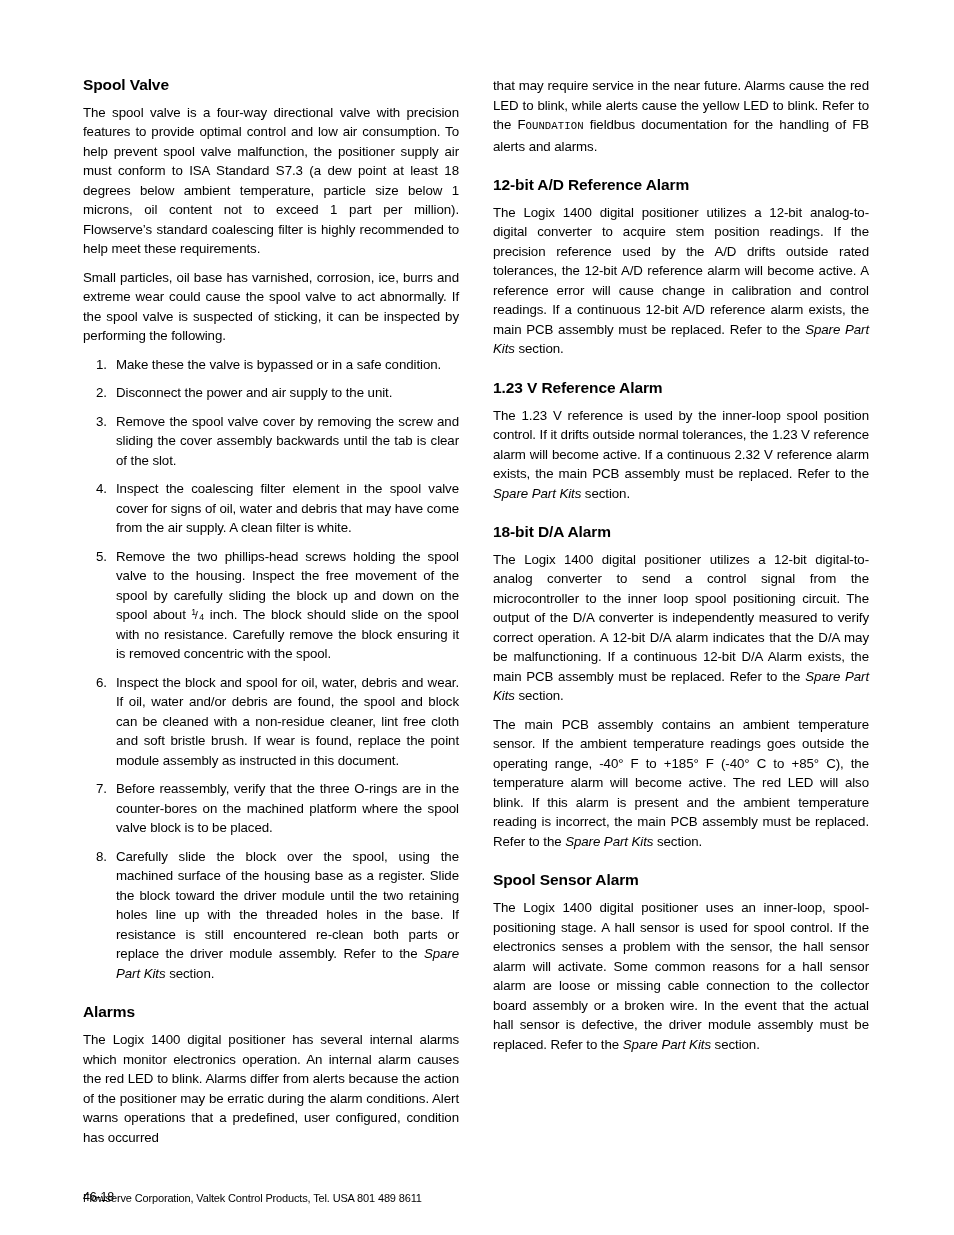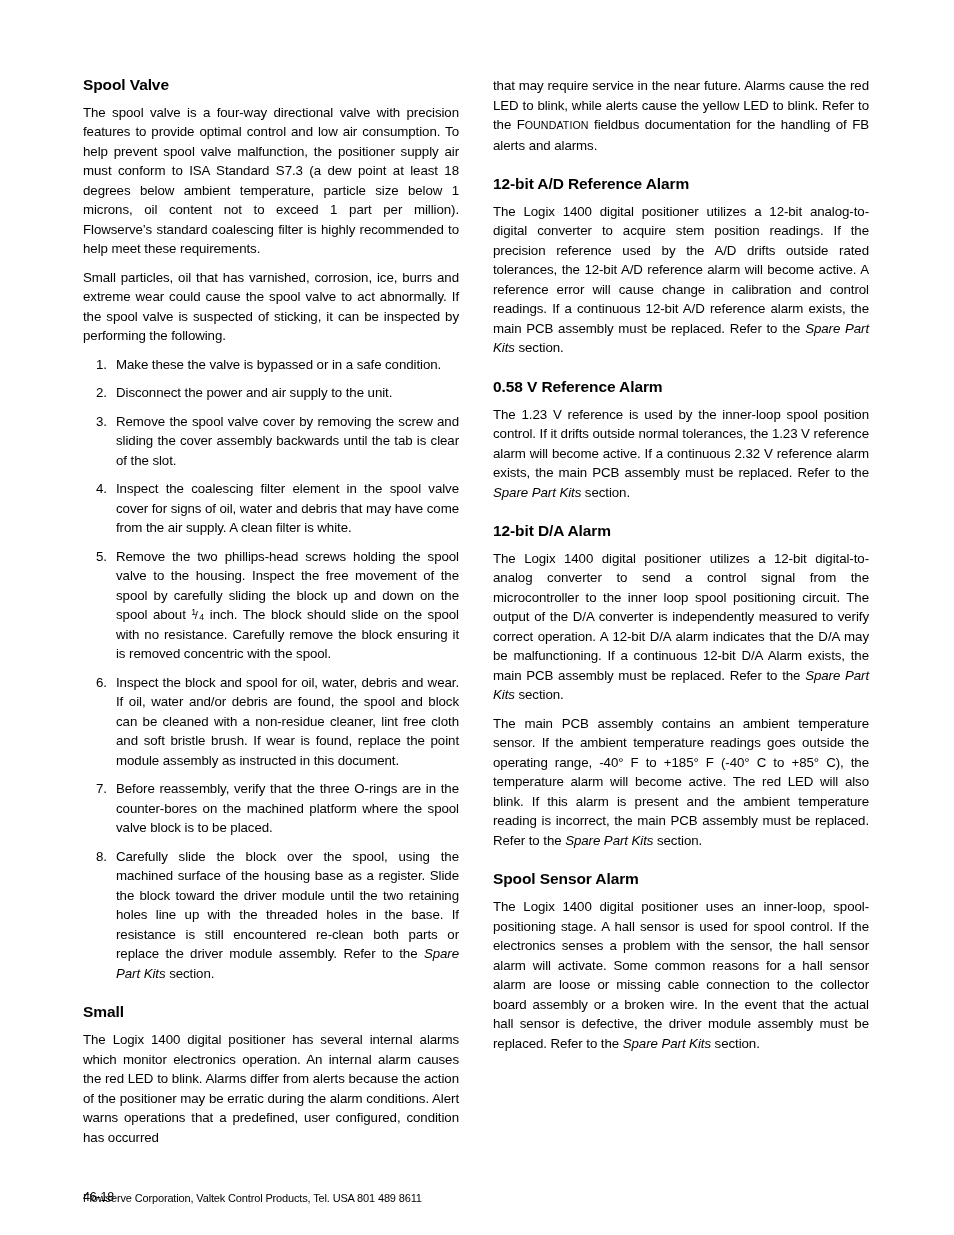--- a/index.html
+++ b/index.html
@@ -78,20 +78,21 @@
     top: 0;
     width: 20px;
     text-align: left;
     font-size: 13.3px;
   }
   .ital { font-style: italic; }
   .smallcaps-first { font-size: 1em; }
   .smallcaps {
     font-size: 0.80em;
     letter-spacing: 0.1px;
+    font-family: Liberation Mono, monospace;
   }
   .frac {
     display: inline-block;
     position: relative;
     width: 13px;
     height: 1em;
     vertical-align: baseline;
   }
   .frac .num {
     position: absolute;
@@ -138,52 +139,52 @@
 <div class="page">
 
   <div class="columns">
 
     <div class="col">
 
       <h2 class="heading">Spool Valve</h2>
 
       <p class="para">The spool valve is a four-way directional valve with precision features to provide optimal control and low air consumption. To help prevent spool valve malfunction, the positioner supply air must conform to ISA Standard S7.3 (a dew point at least 18 degrees below ambient temperature, particle size below 1 microns, oil content not to exceed 1 part per million). Flowserve’s standard coalescing filter is highly recommended to help meet these requirements.</p>
 
-      <p class="para">Small particles, oil that has varnished, corrosion, ice, burrs and extreme wear could cause the spool valve to act abnormally. If the spool valve is suspected of sticking, it can be inspected by performing the following.</p>
+      <p class="para">Small particles, oil base has varnished, corrosion, ice, burrs and extreme wear could cause the spool valve to act abnormally. If the spool valve is suspected of sticking, it can be inspected by performing the following.</p>
 
       <ol class="steps">
         <li><span>Make these the valve is bypassed or in a safe condition.</span></li>
         <li><span>Disconnect the power and air supply to the unit.</span></li>
         <li><span>Remove the spool valve cover by removing the screw and sliding the cover assembly backwards until the tab is clear of the slot.</span></li>
         <li><span>Inspect the coalescing filter element in the spool valve cover for signs of oil, water and debris that may have come from the air supply. A clean filter is white.</span></li>
         <li><span>Remove the two phillips-head screws holding the spool valve to the housing. Inspect the free movement of the spool by carefully sliding the block up and down on the spool about </span><span class="frac"><span class="num">1</span><span class="sl">/</span><span class="den">4</span></span><span> inch. The block should slide on the spool with no resistance. Carefully remove the block ensuring it is removed concentric with the spool.</span></li>
         <li><span>Inspect the block and spool for oil, water, debris and wear. If oil, water and/or debris are found, the spool and block can be cleaned with a non-residue cleaner, lint free cloth and soft bristle brush. If wear is found, replace the point module assembly as instructed in this document.</span></li>
         <li><span>Before reassembly, verify that the three O-rings are in the counter-bores on the machined platform where the spool valve block is to be placed.</span></li>
         <li><span>Carefully slide the block over the spool, using the machined surface of the housing base as a register. Slide the block toward the driver module until the two retaining holes line up with the threaded holes in the base. If resistance is still encountered re-clean both parts or replace the driver module assembly. Refer to the </span><span class="ital">Spare Part Kits</span><span> section.</span></li>
       </ol>
 
-      <h2 class="heading spaced-top">Small</h2>
+      <h2 class="heading spaced-top">Alarms</h2>
 
       <p class="para last">The Logix 1400 digital positioner has several internal alarms which monitor electronics operation. An internal alarm causes the red LED to blink. Alarms differ from alerts because the action of the positioner may be erratic during the alarm conditions. Alert warns operations that a predefined, user configured, condition has occurred</p>
 
     </div>
 
     <div class="col">
 
       <p class="para"><span>that may require service in the near future. Alarms cause the red LED to blink, while alerts cause the yellow LED to blink. Refer to the </span><span class="smallcaps-first">F</span><span class="smallcaps">OUNDATION</span><span> fieldbus documentation for the handling of FB alerts and alarms.</span></p>
 
       <h2 class="heading spaced-top">12-bit A/D Reference Alarm</h2>
 
       <p class="para"><span>The Logix 1400 digital positioner utilizes a 12-bit analog-to-digital converter to acquire stem position readings. If the precision reference used by the A/D drifts outside rated tolerances, the 12-bit A/D reference alarm will become active. A reference error will cause change in calibration and control readings. If a continuous 12-bit A/D reference alarm exists, the main PCB assembly must be replaced. Refer to the </span><span class="ital">Spare Part Kits</span><span> section.</span></p>
 
-      <h2 class="heading spaced-top">0.58 V Reference Alarm</h2>
+      <h2 class="heading spaced-top">1.23 V Reference Alarm</h2>
 
       <p class="para"><span>The 1.23 V reference is used by the inner-loop spool position control. If it drifts outside normal tolerances, the 1.23 V reference alarm will become active. If a continuous 2.32 V reference alarm exists, the main PCB assembly must be replaced. Refer to the </span><span class="ital">Spare Part Kits</span><span> section.</span></p>
 
-      <h2 class="heading spaced-top">12-bit D/A Alarm</h2>
+      <h2 class="heading spaced-top">18-bit D/A Alarm</h2>
 
       <p class="para"><span>The Logix 1400 digital positioner utilizes a 12-bit digital-to-analog converter to send a control signal from the microcontroller to the inner loop spool positioning circuit. The output of the D/A converter is independently measured to verify correct operation. A 12-bit D/A alarm indicates that the D/A may be malfunctioning. If a continuous 12-bit D/A Alarm exists, the main PCB assembly must be replaced. Refer to the </span><span class="ital">Spare Part Kits</span><span> section.</span></p>
 
 
       <p class="para"><span>The main PCB assembly contains an ambient temperature sensor. If the ambient temperature readings goes outside the operating range, -40° F to +185° F (-40° C to +85° C), the temperature alarm will become active. The red LED will also blink. If this alarm is present and the ambient temperature reading is incorrect, the main PCB assembly must be replaced. Refer to the </span><span class="ital">Spare Part Kits</span><span> section.</span></p>
 
       <h2 class="heading spaced-top">Spool Sensor Alarm</h2>
 
       <p class="para last"><span>The Logix 1400 digital positioner uses an inner-loop, spool-positioning stage. A hall sensor is used for spool control. If the electronics senses a problem with the sensor, the hall sensor alarm will activate. Some common reasons for a hall sensor alarm are loose or missing cable connection to the collector board assembly or a broken wire. In the event that the actual hall sensor is defective, the driver module assembly must be replaced. Refer to the </span><span class="ital">Spare Part Kits</span><span> section.</span></p>
 

